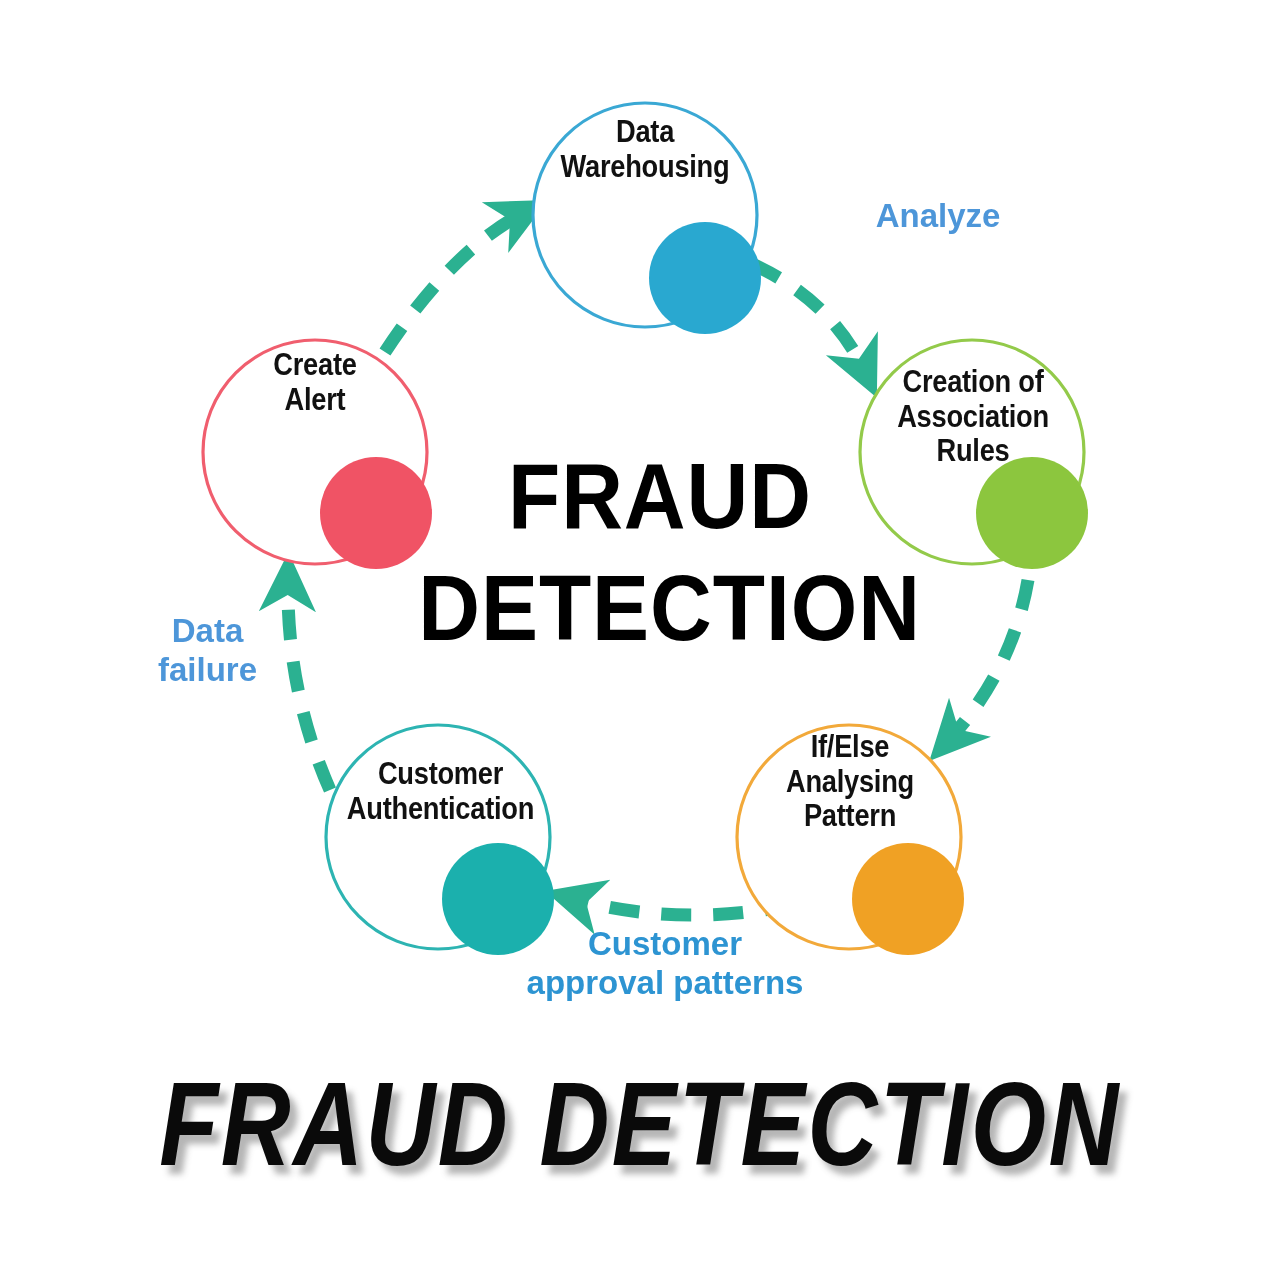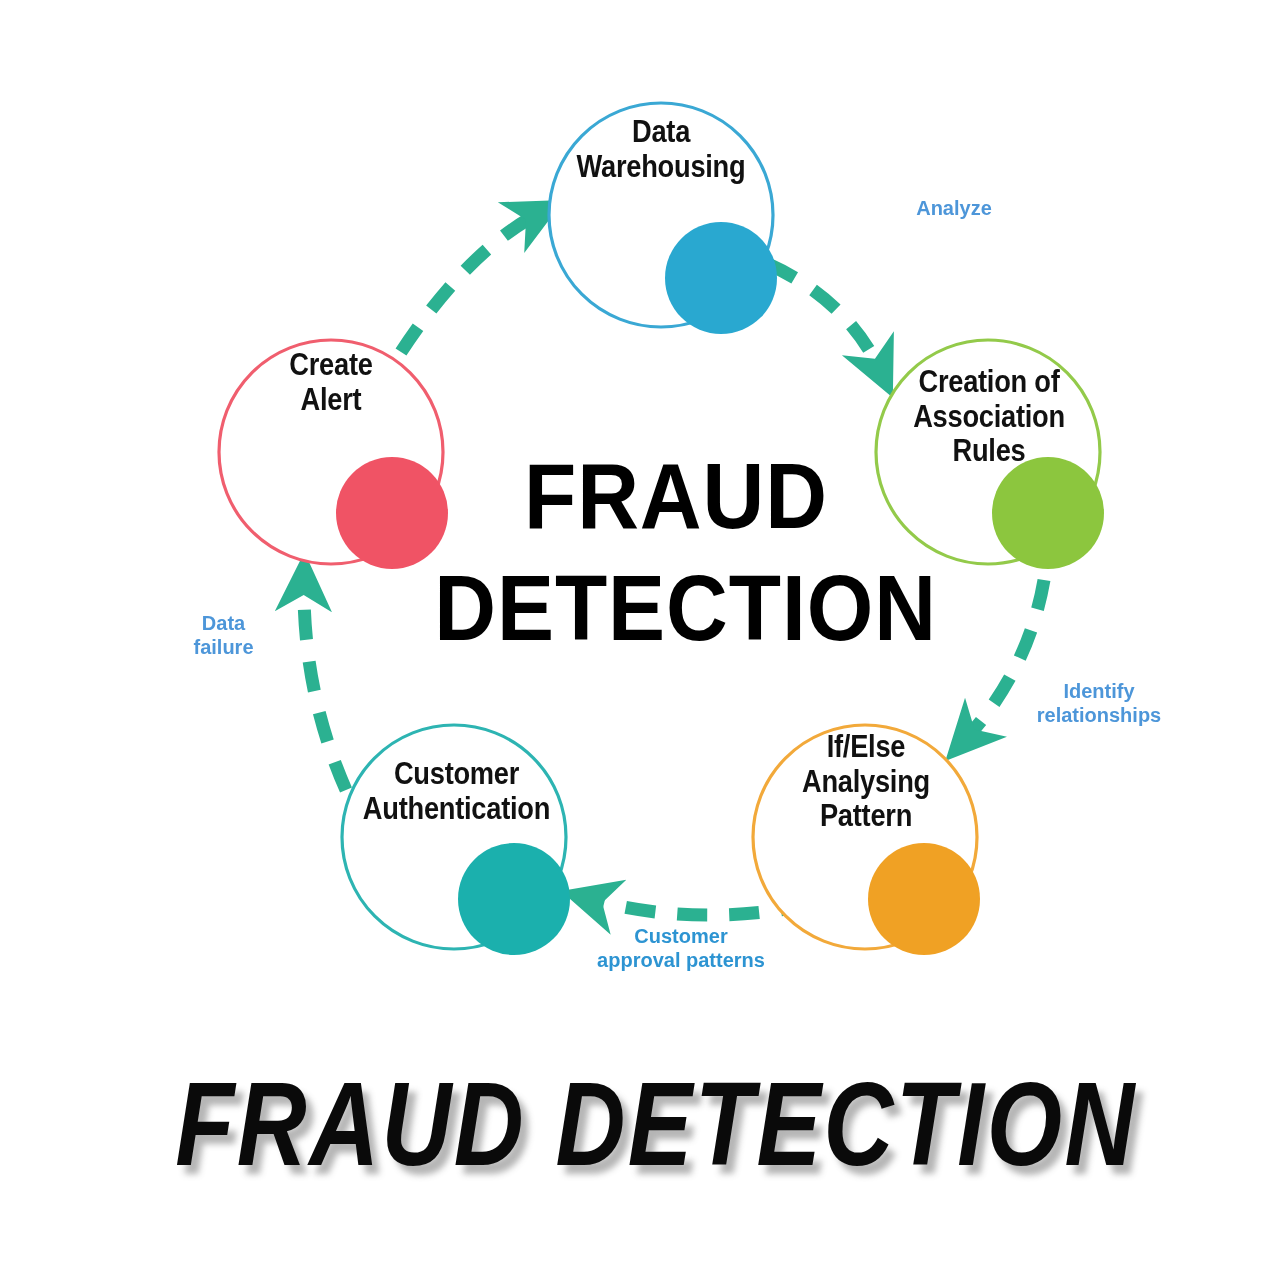--- a/index.html
+++ b/index.html
@@ -9,21 +9,21 @@
   }
   body {
     width: 1280px;
     height: 1280px;
     position: relative;
     overflow: hidden;
     font-family: "Liberation Sans", sans-serif;
   }
   #diagram-root {
     position: absolute;
-    left: 16px; top: 0;
+    left: 0; top: 0;
     width: 1132px;
     height: 1280px;
   }
   svg#cycle-svg {
     position: absolute;
     left: 0; top: 0;
     width: 1280px;
     height: 1280px;
   }
   
@@ -39,21 +39,21 @@
     transform: scaleX(0.88);
     white-space: pre-line;
     pointer-events: none;
   }
   .edge-label {
     position: absolute;
     text-align: center;
     font-family: "Liberation Sans", sans-serif;
     font-weight: 700;
     color: #4D96D9;
-    font-size: 20px;
+    font-size: 33px;
     line-height: 1.18;
     white-space: pre-line;
   }
   .edge-label.teal-blue { color: #2D94D2; }
 
   #center-title {
     position: absolute;
     left: 400px;
     top: 440px;
     width: 520px;
@@ -137,22 +137,20 @@
 Pattern</div>
 
   <div class="node-label" style="left:318px; top:757px; width:245px;">Customer
 Authentication</div>
 
   <div class="node-label" style="left:200px; top:348px; width:230px;">Create
 Alert</div>
 
   <div class="edge-label" style="left:848px; top:197px; width:180px;">Analyze</div>
 
-  <div class="edge-label" style="left:968px; top:680px; width:230px;">Identify
-relationships</div>
 
   <div class="edge-label teal-blue" style="left:505px; top:925px; width:320px;">Customer
 approval patterns</div>
 
   <div class="edge-label" style="left:120px; top:612px; width:175px;">Data
 failure</div>
 
   <div id="center-title">FRAUD
 DETECTION</div>
 

